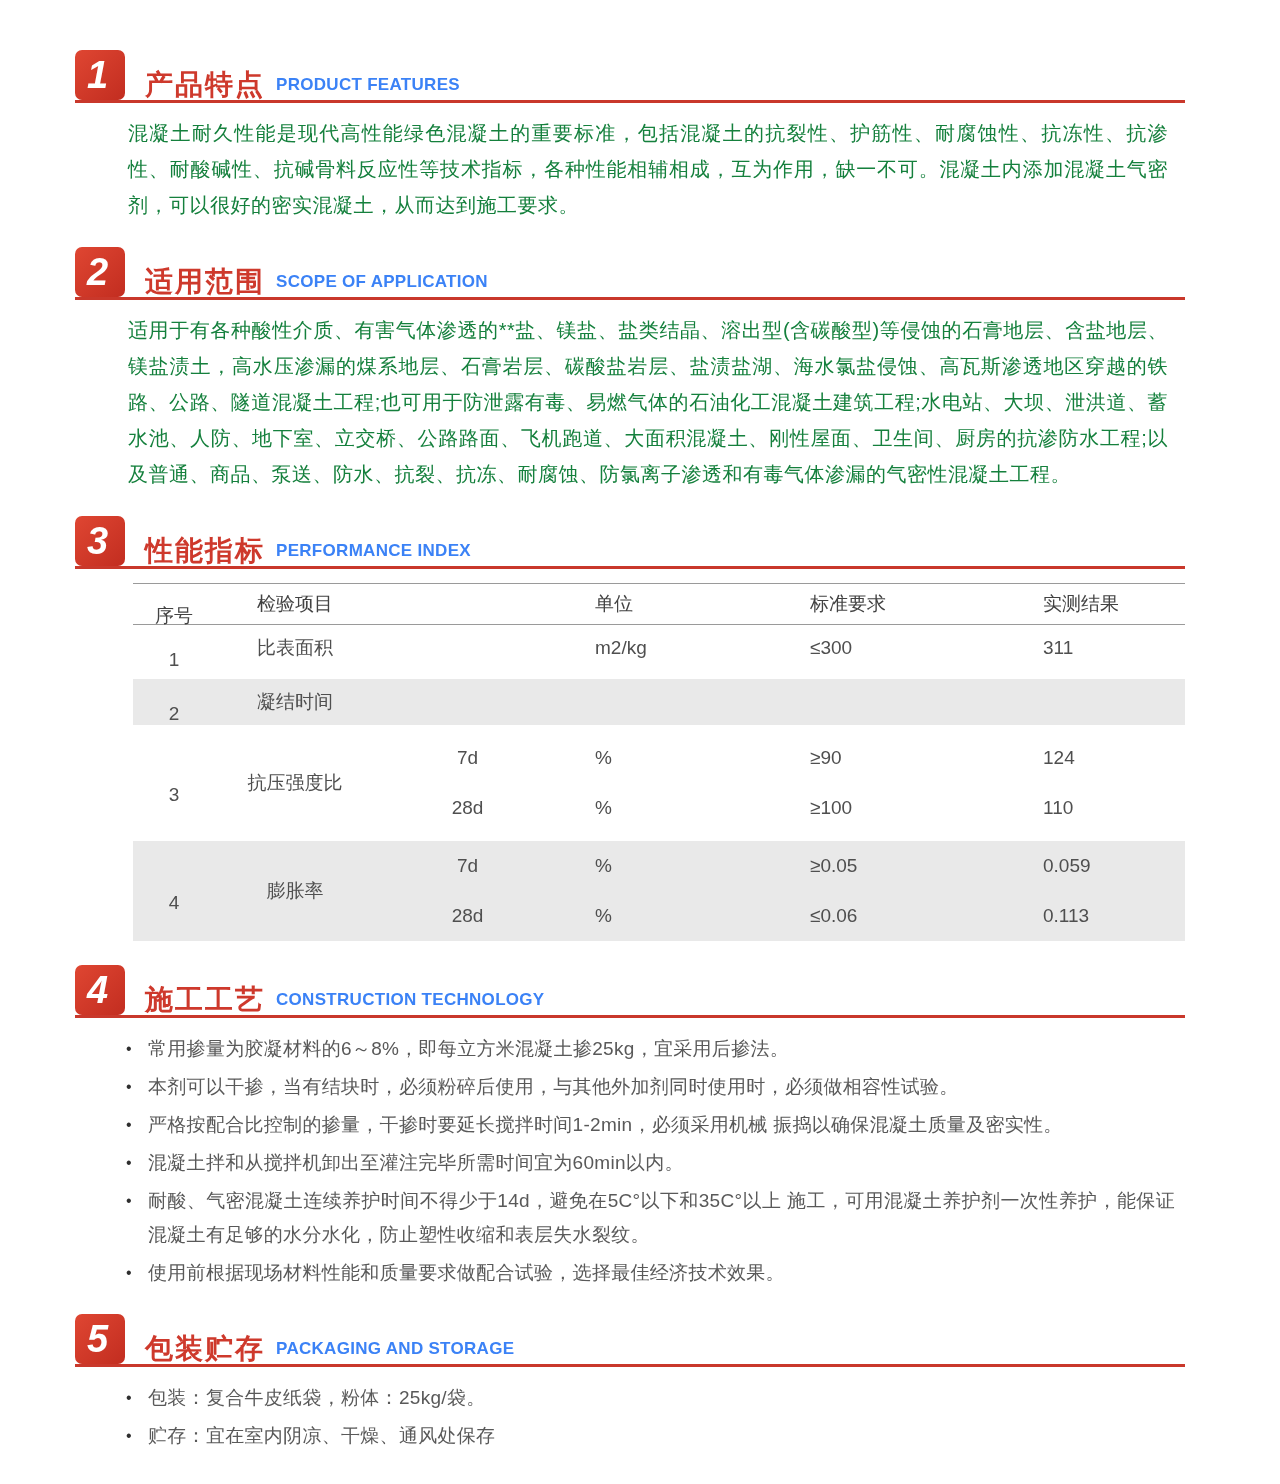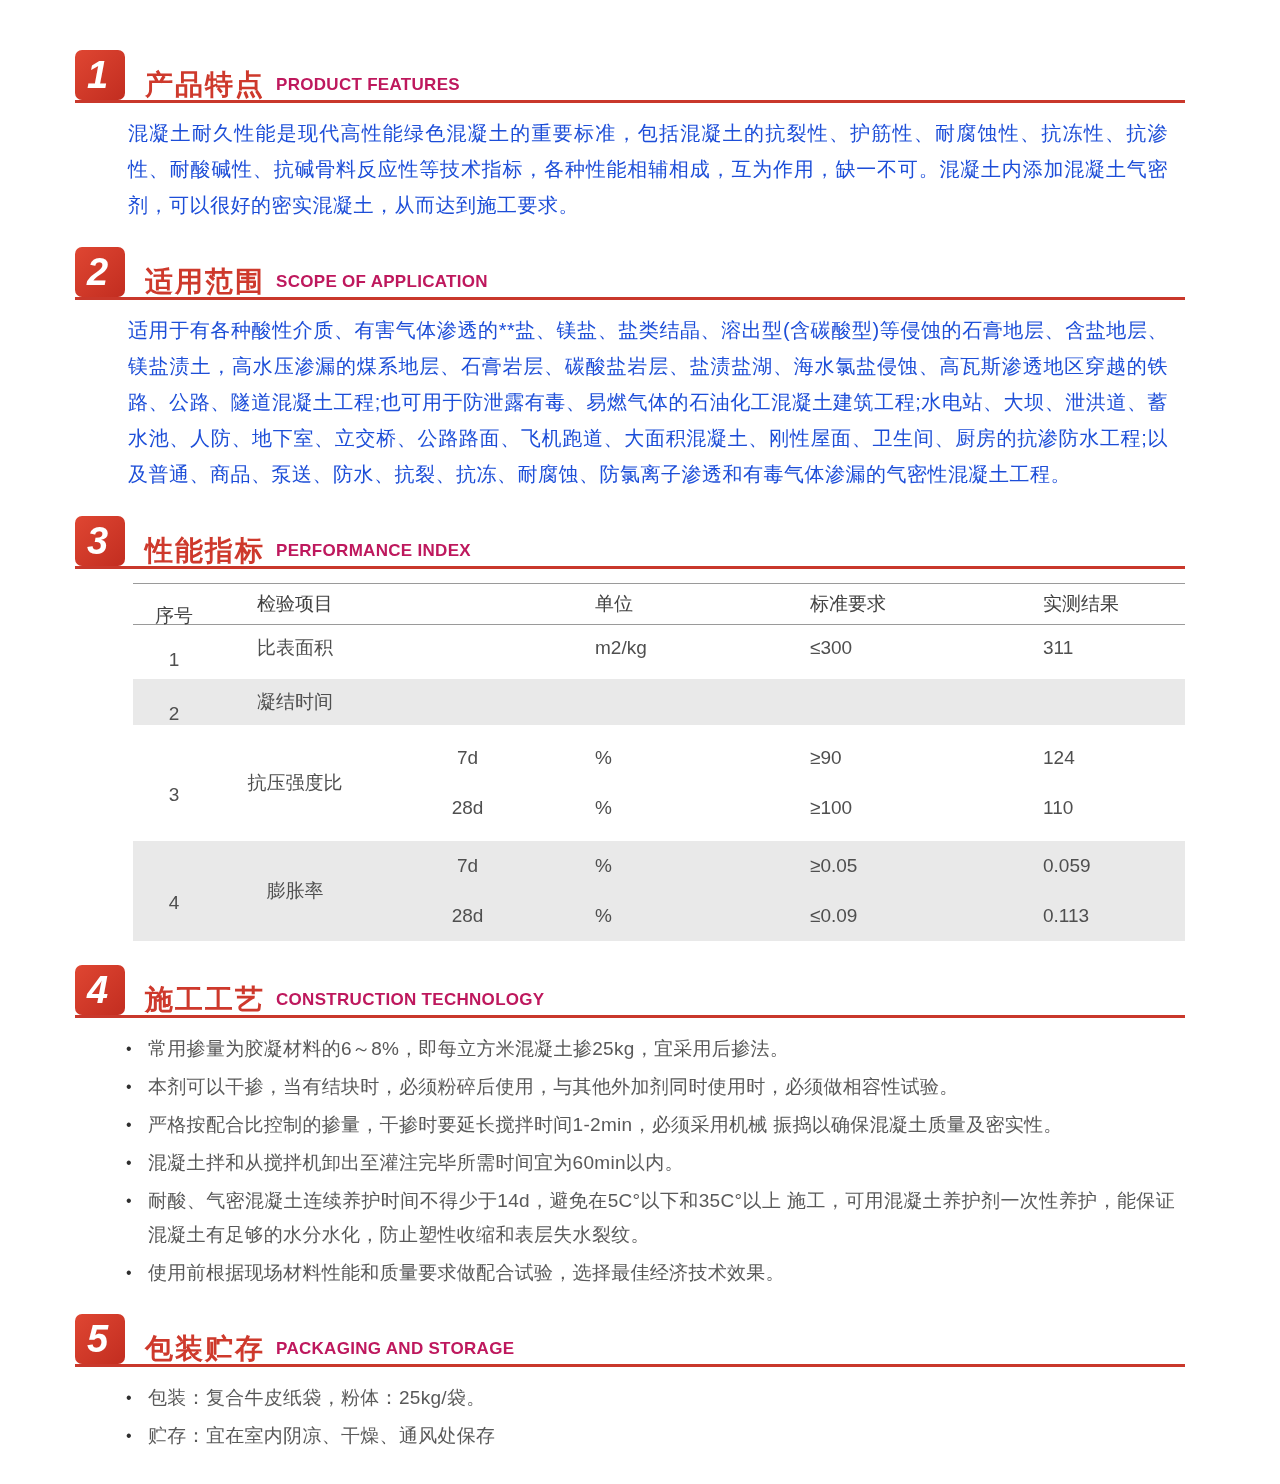--- a/index.html
+++ b/index.html
@@ -23,28 +23,28 @@
     border-radius:7px;
     color:#fff; font-size:38px; font-weight:bold; font-style:italic;
     display:flex; align-items:center; justify-content:center;
     padding-right:5px;
   }
   .sec-title {
     font-size:28px; font-weight:bold; color:#ce392c;
     margin-left:20px; line-height:1.05; padding-bottom:1px; letter-spacing:2px;
   }
   .sec-sub {
-    font-size:17px; font-weight:bold; color:#be185d;
+    font-size:17px; font-weight:bold; color:#3b82f6;
     margin-left:11px; padding-bottom:5px; letter-spacing:0.3px;
   }
 
   
   .para {
     margin:12px 112px 0 128px;
-    font-size:20px; line-height:36px; color:#1d4ed8;
+    font-size:20px; line-height:36px; color:#15803d;
     text-align:justify; letter-spacing:0.5px;
   }
   .sec { margin-top:0; }
   .sec + .sec { margin-top:24px; }
 
   
   ul.bullets { list-style:none; margin:14px 105px 0 126px; }
   .bullets li {
     display:flex; font-size:19px; line-height:34px; color:#595959;
     margin-bottom:4px; text-align:justify; letter-spacing:0.3px;
@@ -158,21 +158,21 @@
         <div class="subs">
           <div class="sub-row">
             <div class="c-sub">7d</div>
             <div class="c-unit">%</div>
             <div class="c-std">≥0.05</div>
             <div class="c-res">0.059</div>
           </div>
           <div class="sub-row">
             <div class="c-sub">28d</div>
             <div class="c-unit">%</div>
-            <div class="c-std">≤0.09</div>
+            <div class="c-std">≤0.06</div>
             <div class="c-res">0.113</div>
           </div>
         </div>
       </div>
     </div>
   </section>
 
   <section class="sec">
     <div class="sec-header">
       <div class="badge">4</div>

